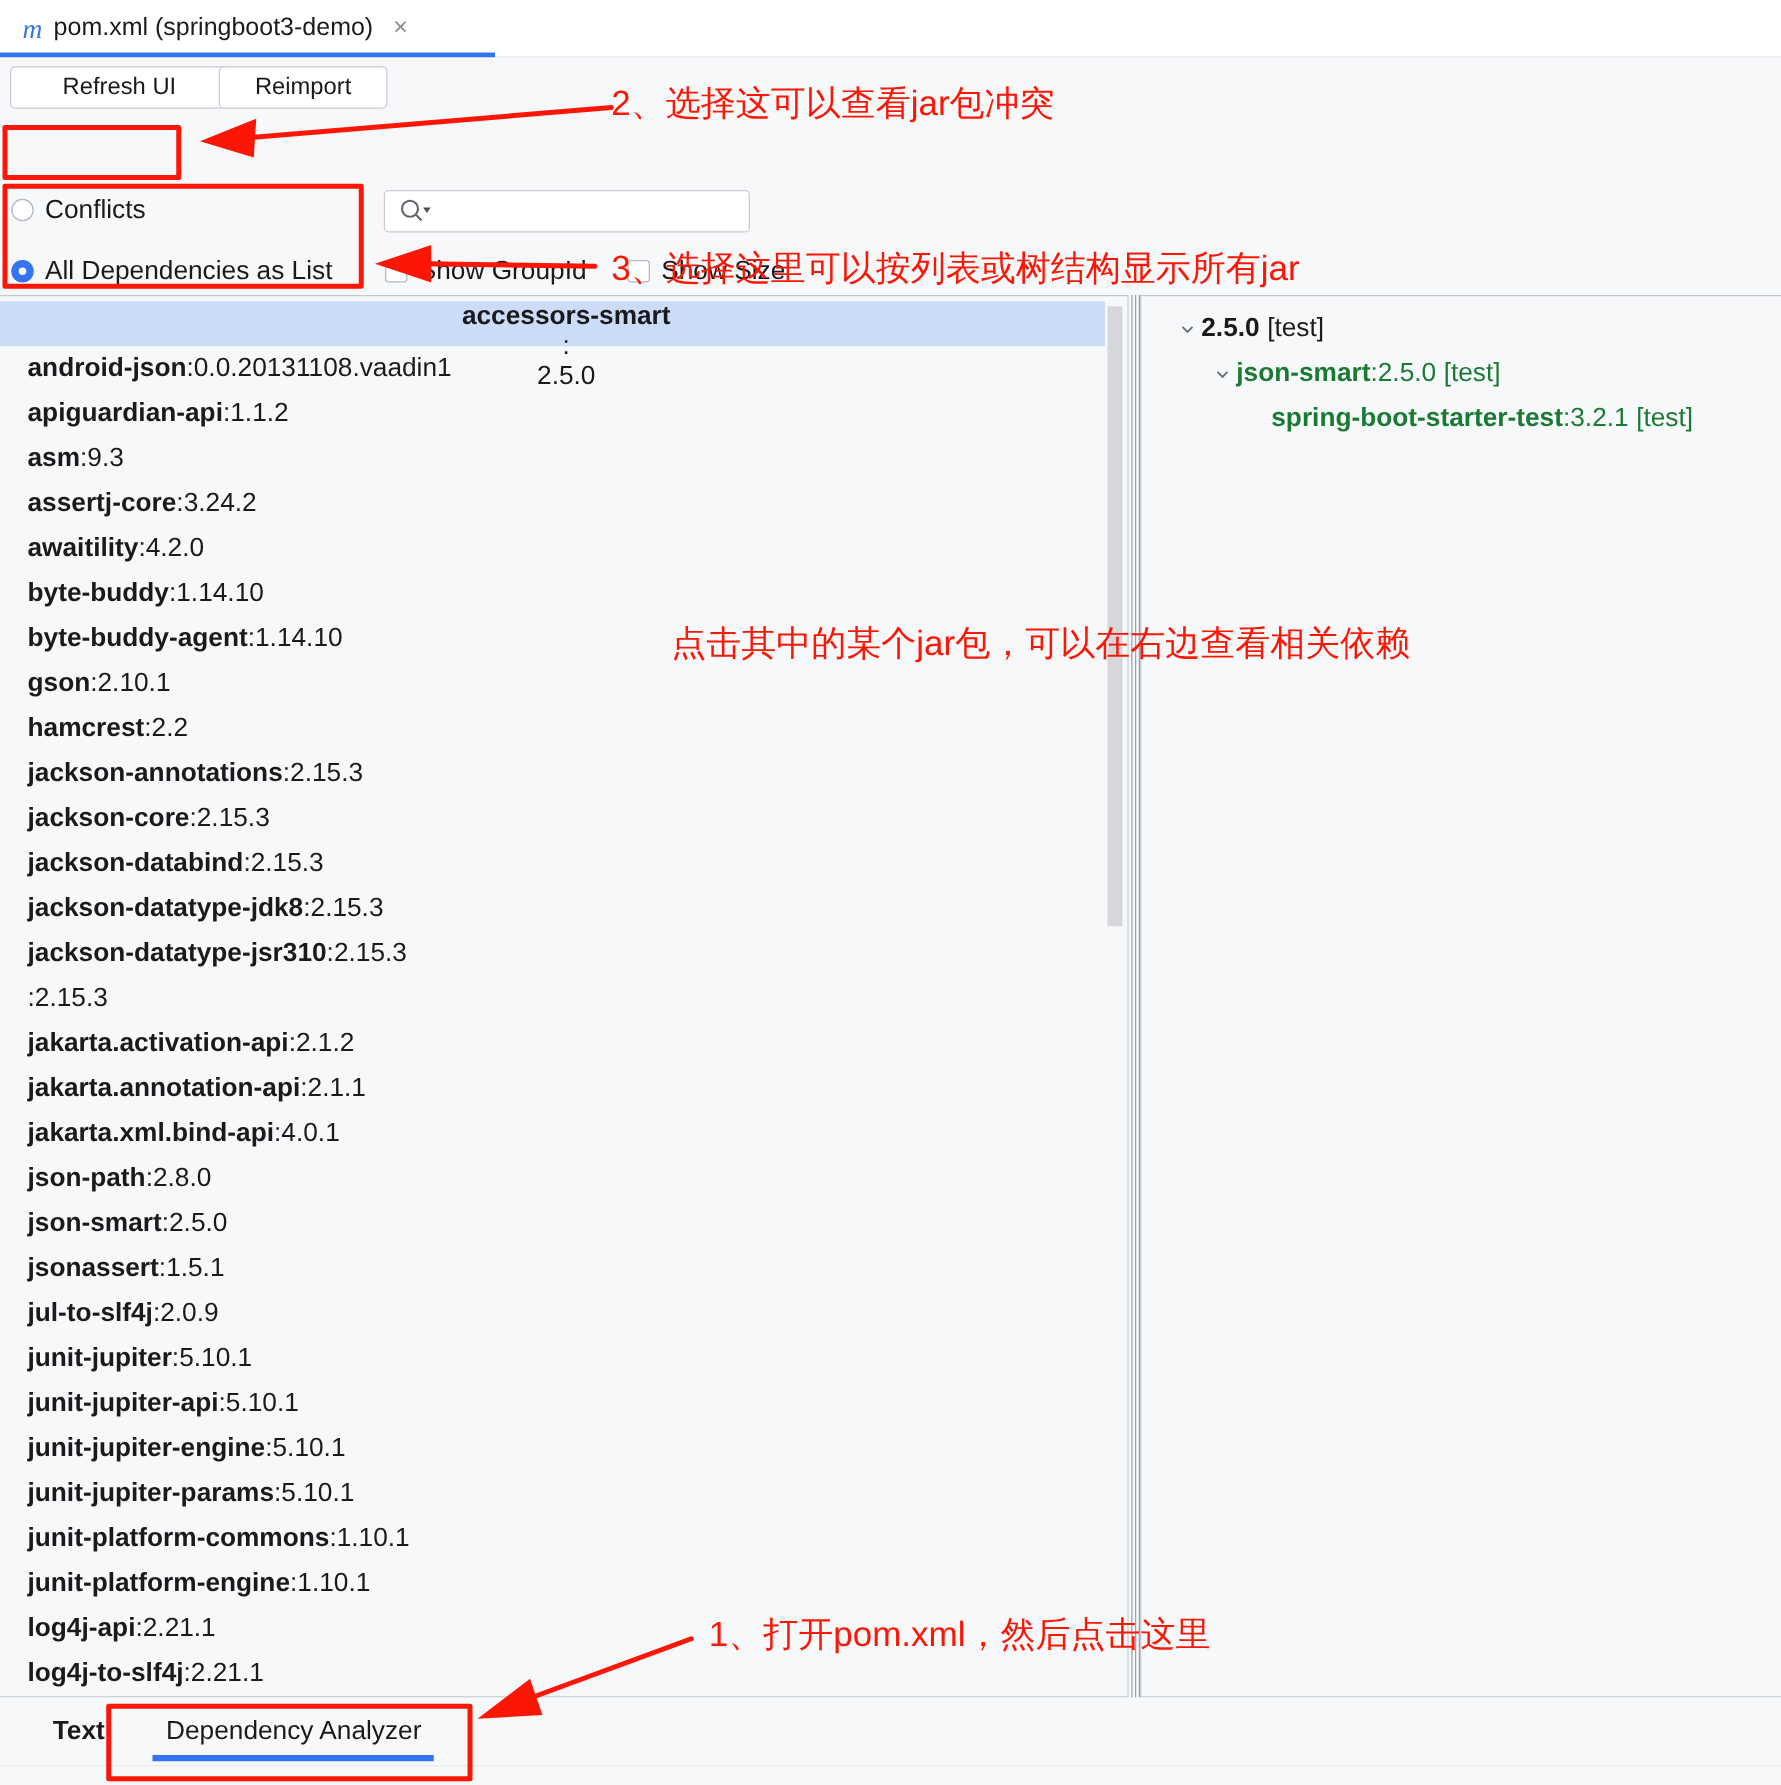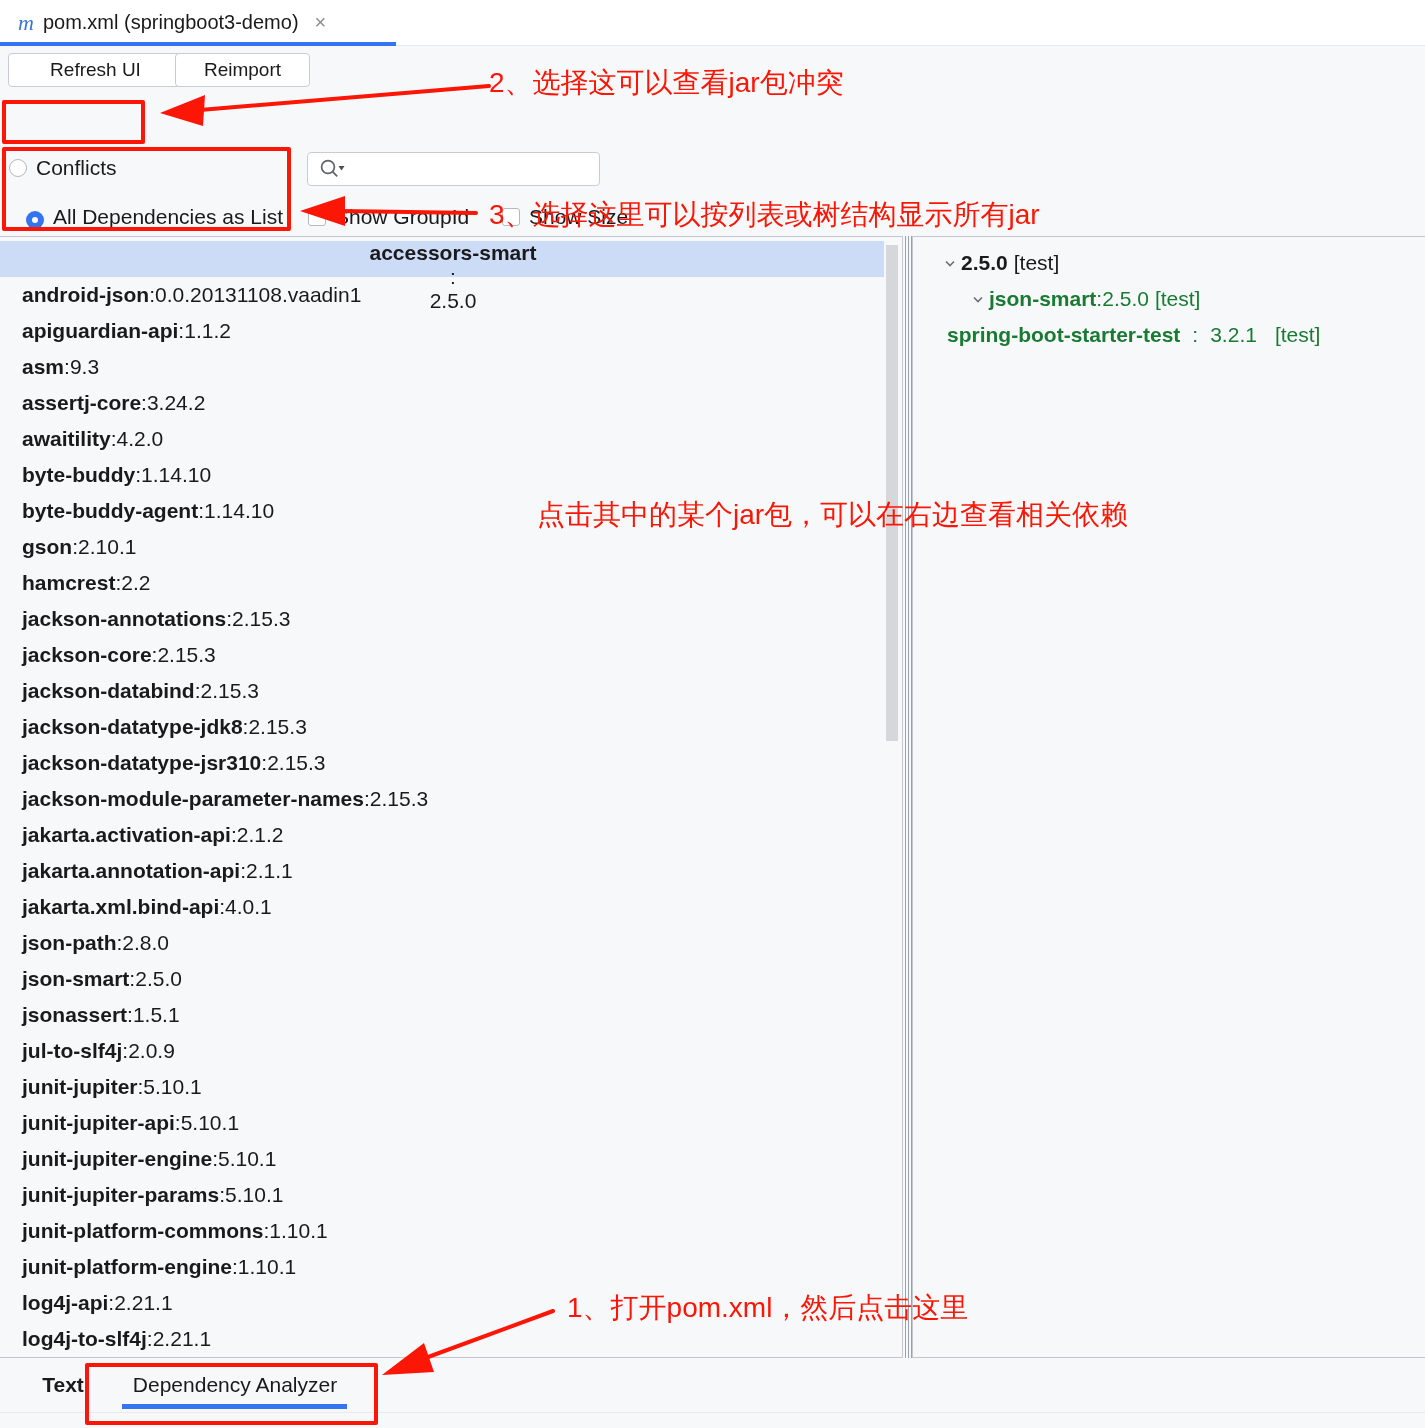--- a/index.html
+++ b/index.html
@@ -50,21 +50,21 @@
     border: 1.6px solid #b4b8c0; background: #ffffff; flex: none; position: relative;
   }
   .radio.checked { border: none; background: #3574f0; }
   .radio.checked::after {
     content: ""; position: absolute; left: 6px; top: 6px;
     width: 6px; height: 6px; border-radius: 50%; background: #ffffff;
   }
   .radio-label { font-size: 21px; color: #1a1a1c; white-space: nowrap; }
 
   #row-conflicts { left: 9px; top: 110px; }
-  #row-list { left: 26px; top: 159px; align-items: flex-end; }
+  #row-list { left: 9px; top: 159px; }
   #row-tree { left: 9px; top: 201px; }
 
   .cb-row { position: absolute; display: flex; align-items: center; gap: 9px; }
   .cbox { width: 18px; height: 18px; border: 1.6px solid #b4b8c0; border-radius: 3px; background: #fff; flex: none; }
   .cb-label { font-size: 21px; color: #1a1a1c; white-space: nowrap; }
   #row-groupid { left: 308px; top: 159px; }
   #row-size { left: 502px; top: 159px; }
 
   .search-box {
     position: absolute; left: 307px; top: 106px; width: 293px; height: 34px;
@@ -274,21 +274,20 @@
             <span class="dep-name">jackson-datatype-jdk8</span>
             <span class="dep-sep"> : </span>
             <span class="dep-ver">2.15.3</span>
           </div>
           <div class="dep-item">
             <span class="dep-name">jackson-datatype-jsr310</span>
             <span class="dep-sep"> : </span>
             <span class="dep-ver">2.15.3</span>
           </div>
           <div class="dep-item">
-            <span class="dep-name">jackson-module-parameter-names</span>
             <span class="dep-sep"> : </span>
             <span class="dep-ver">2.15.3</span>
           </div>
           <div class="dep-item">
             <span class="dep-name">jakarta.activation-api</span>
             <span class="dep-sep"> : </span>
             <span class="dep-ver">2.1.2</span>
           </div>
           <div class="dep-item">
             <span class="dep-name">jakarta.annotation-api</span>
@@ -383,21 +382,21 @@
             <span class="tw">
               <svg width="14" height="14" viewBox="0 0 14 14">
                 <polyline points="3,5.5 7,9.5 11,5.5" fill="none" stroke="#6b7078" stroke-width="1.6"></polyline>
               </svg>
             </span>
             <span class="t-green b">json-smart</span>
             <span class="t-green"> : </span>
             <span class="t-green">2.5.0</span>
             <span class="t-green" style="margin-left: 6px;"> [test]</span>
           </div>
-          <div class="tree-row" style=" gap: 12px;">
+          <div class="tree-row" style="padding-left: 82px;">
             <span class="tw"></span>
             <span class="t-green b">spring-boot-starter-test</span>
             <span class="t-green"> : </span>
             <span class="t-green">3.2.1</span>
             <span class="t-green" style="margin-left: 6px;"> [test]</span>
           </div>
         </div>
     </div>
   </div>
 

